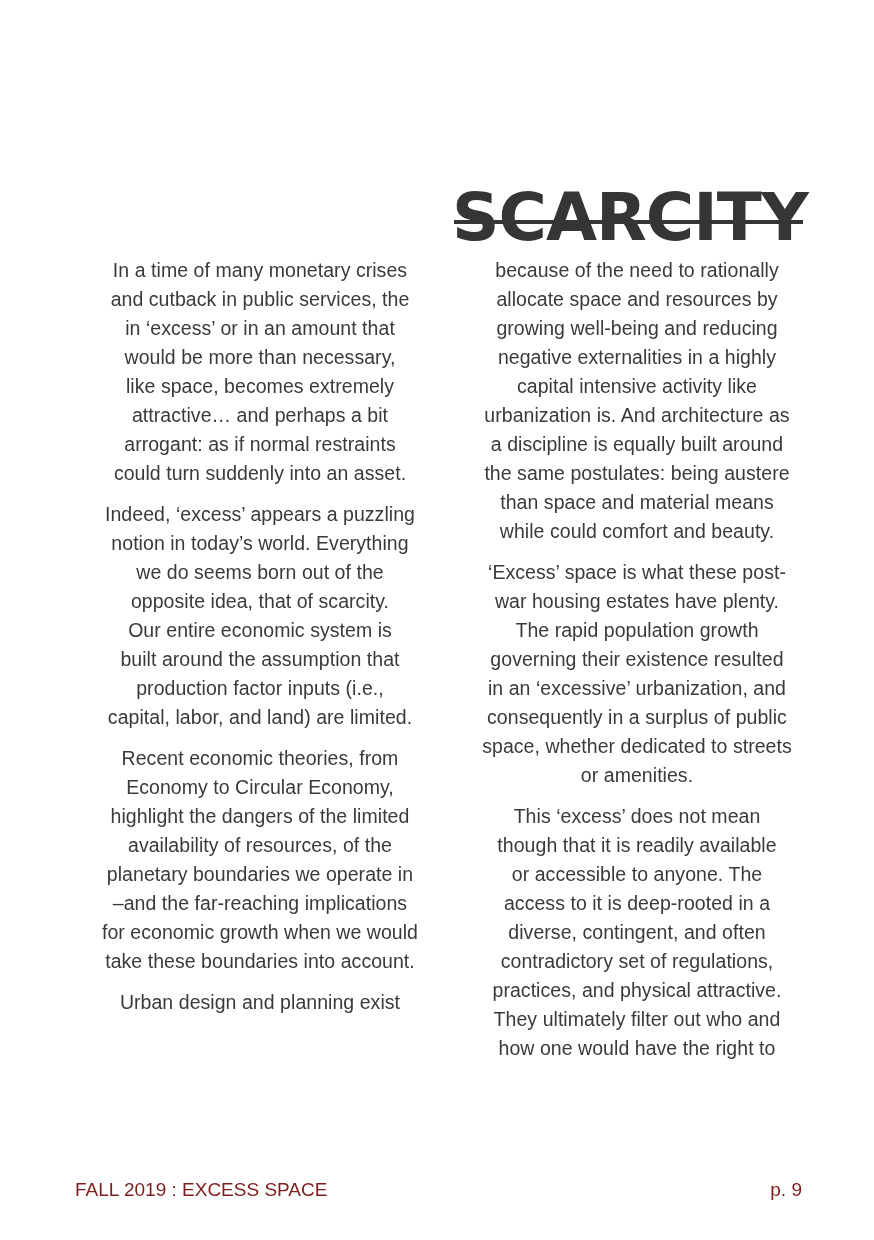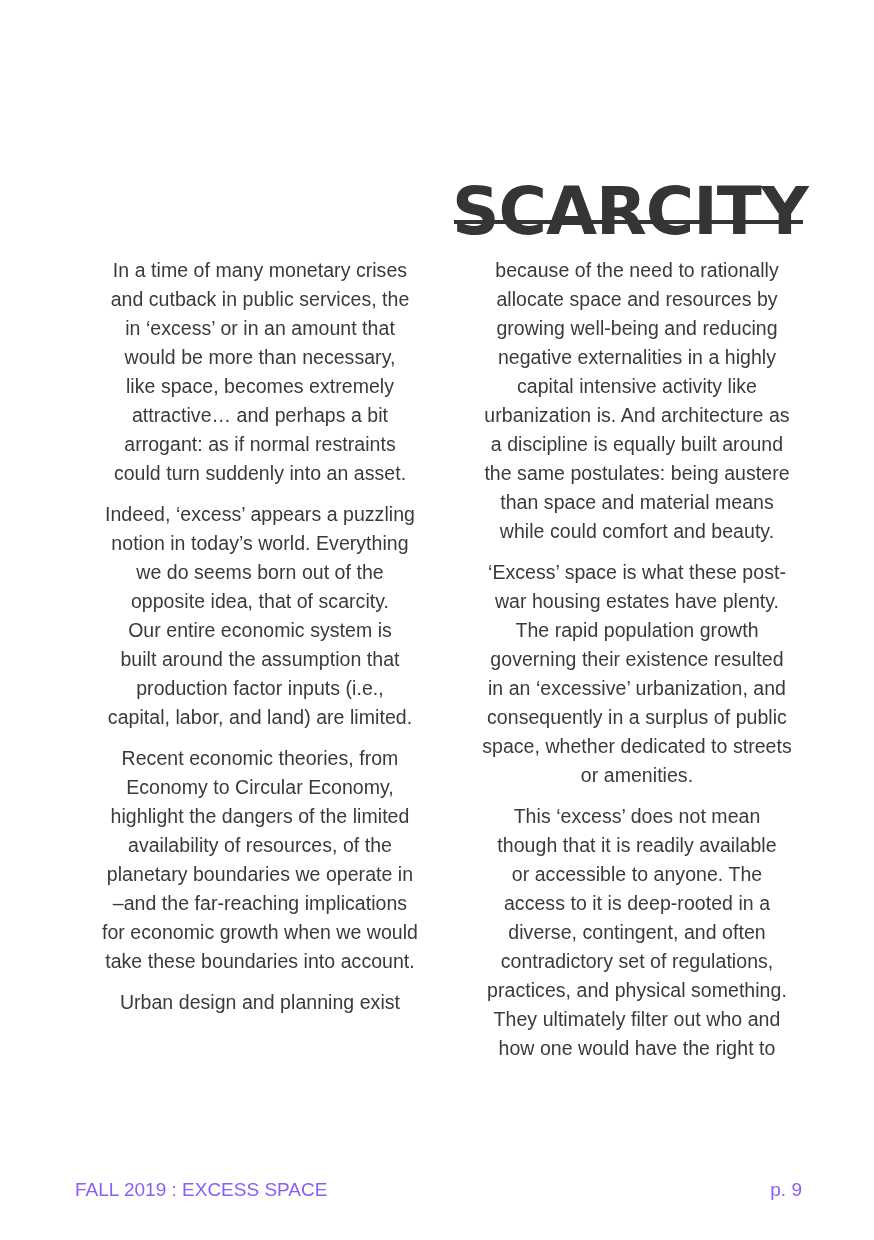--- a/index.html
+++ b/index.html
@@ -1,32 +1,32 @@
 <!DOCTYPE html>
 <html><head>
 <meta charset="utf-8">
 <style>
   html, body { margin: 0; padding: 0; background: #ffffff; }
   body { width: 874px; height: 1240px; position: relative; overflow: hidden;
          font-family: "Liberation Sans", "DejaVu Sans", sans-serif; color: #3a3a3a; }
   .title {
-    position: absolute; left: 452px; top: 132px; width: 352px;
+    position: absolute; left: 452px; top: 138px; width: 352px;
     font-family: "DejaVu Sans", "Liberation Sans", sans-serif;
     font-weight: bold; font-size: 66px; line-height: 72px; letter-spacing: -1px;
     color: #363535; white-space: nowrap;
   }
   .title-rule {
     position: absolute; left: 454px; top: 220px; width: 349px; height: 4px; background: #363535;
   }
   .col { position: absolute; top: 256px; width: 370px; }
   .col.left { left: 75px; }
   .col.right { left: 452px; }
   .para { margin: 0 0 12px 0; }
   .line { display: block; font-size: 19.5px; line-height: 29px; white-space: nowrap; letter-spacing: 0.05px; color: #3a3a3a; text-align: center; }
-  .footer { position: absolute; top: 1178px; font-size: 19px; line-height: 24px; color: #8b5cf6; }
+  .footer { position: absolute; top: 1178px; font-size: 19px; line-height: 24px; color: #7f1d1d; }
   .footer.left { left: 75px; }
   .footer.right { right: 72px; }
 </style>
 </head>
 <body>
 
 <h1 class="title">SCARCITY</h1>
 <div class="title-rule"></div>
 
 <div class="col left">
@@ -87,20 +87,20 @@
       <span class="line">space, whether dedicated to streets</span>
       <span class="line">or amenities.</span>
     </p>
     <p class="para">
       <span class="line">This ‘excess’ does not mean</span>
       <span class="line">though that it is readily available</span>
       <span class="line">or accessible to anyone. The</span>
       <span class="line">access to it is deep-rooted in a</span>
       <span class="line">diverse, contingent, and often</span>
       <span class="line">contradictory set of regulations,</span>
-      <span class="line">practices, and physical something.</span>
+      <span class="line">practices, and physical attractive.</span>
       <span class="line">They ultimately filter out who and</span>
       <span class="line">how one would have the right to</span>
     </p>
   </div>
 
 <div class="footer left">FALL 2019 :  EXCESS SPACE</div>
 <div class="footer right">p. 9</div>
 
 </body></html>

